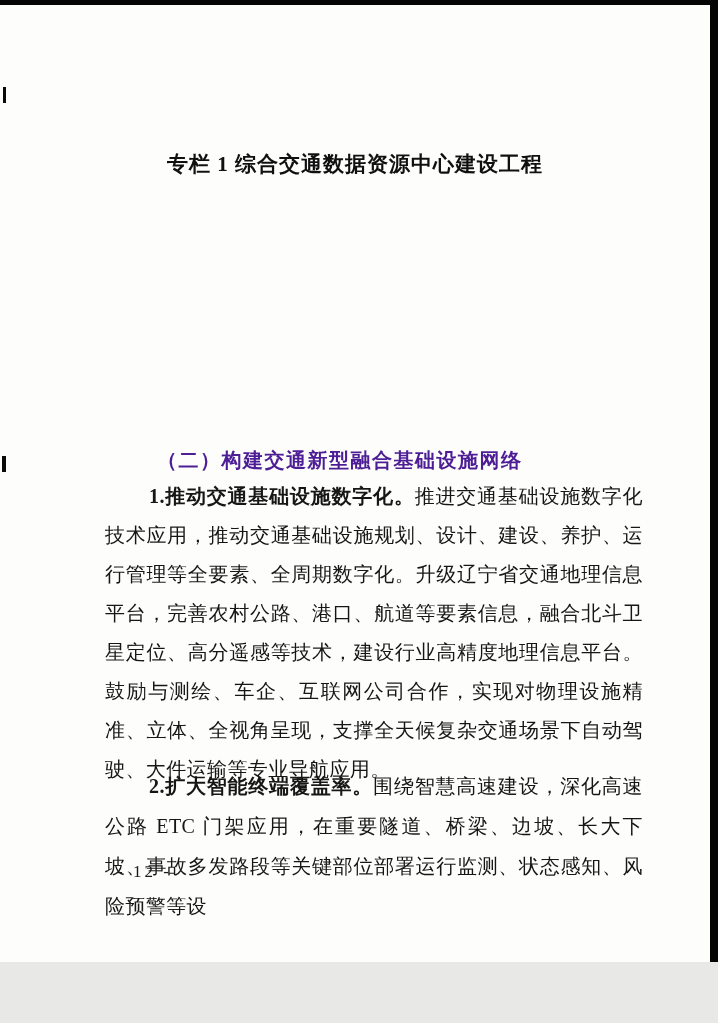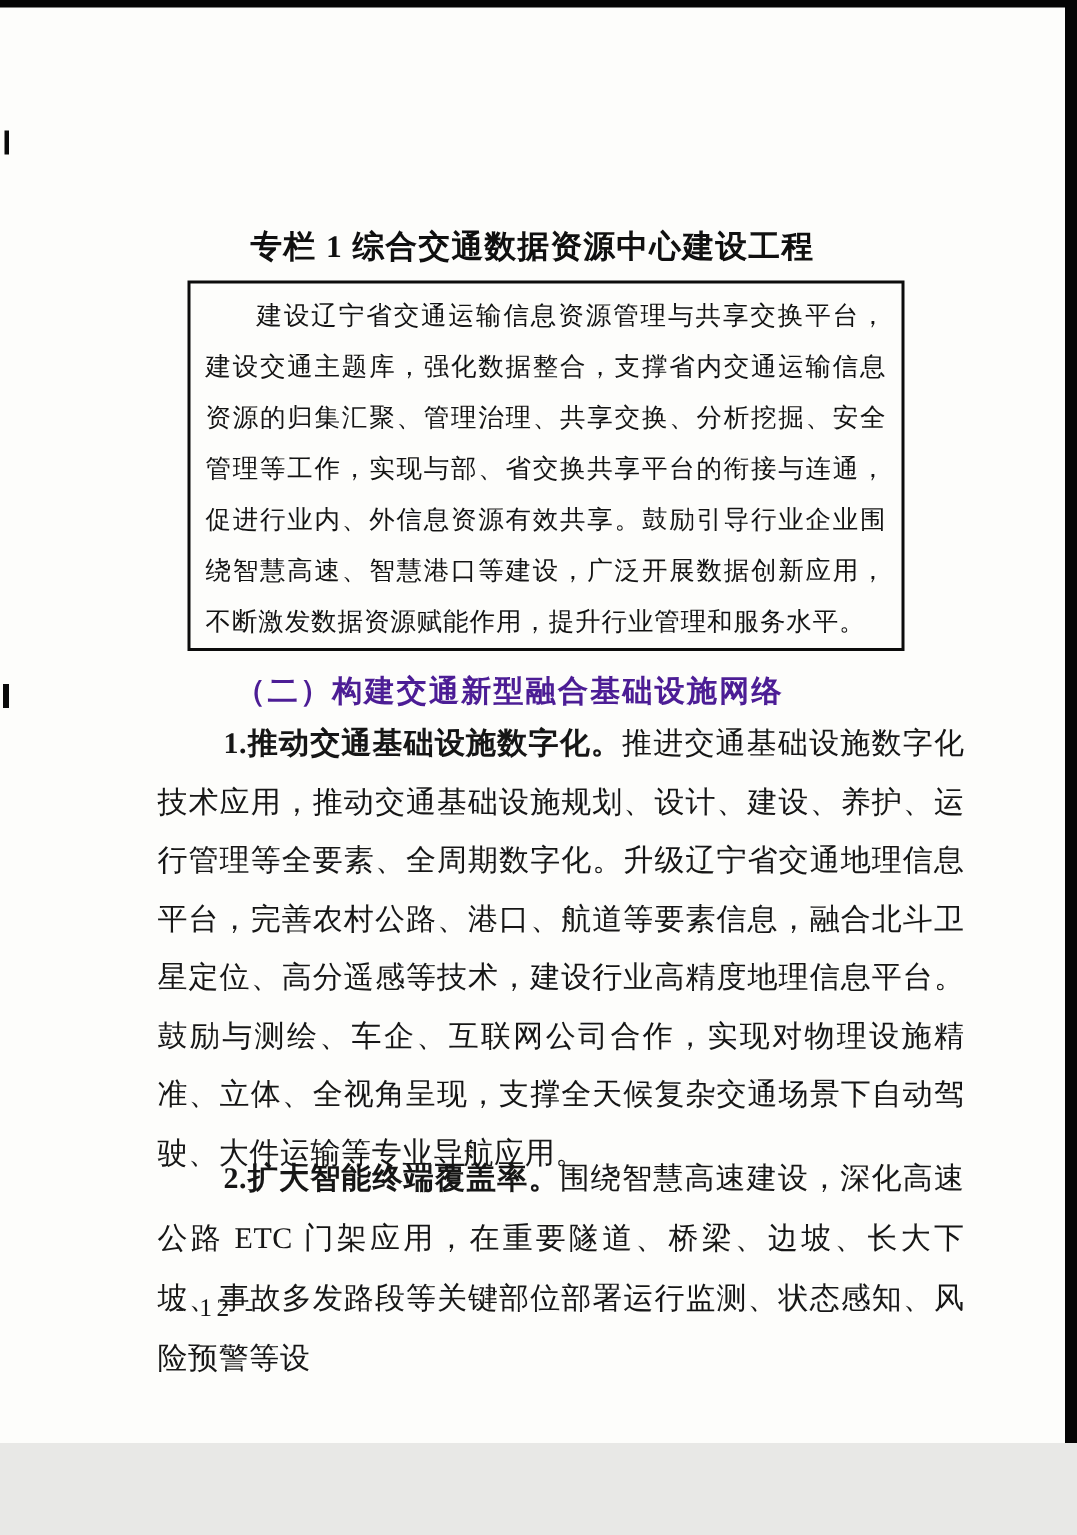--- a/index.html
+++ b/index.html
@@ -88,23 +88,20 @@
 <div class="page">
 
   <div class="scan-bar-top"></div>
   <div class="scan-bar-bottom"></div>
   <div class="scan-bar-right"></div>
   <div class="scan-mark-1"></div>
   <div class="scan-mark-2"></div>
 
   <h2 class="box-heading">专栏 1 综合交通数据资源中心建设工程</h2>
 
-  <div class="info-box">
-    <p class="box-body">建设辽宁省交通运输信息资源管理与共享交换平台，建设交通主题库，强化数据整合，支撑省内交通运输信息资源的归集汇聚、管理治理、共享交换、分析挖掘、安全管理等工作，实现与部、省交换共享平台的衔接与连通，促进行业内、外信息资源有效共享。鼓励引导行业企业围绕智慧高速、智慧港口等建设，广泛开展数据创新应用，不断激发数据资源赋能作用，提升行业管理和服务水平。</p>
-  </div>
 
   <h3 class="section-heading">（二）构建交通新型融合基础设施网络</h3>
 
   <p class="para para-1"><span class="lead">1.推动交通基础设施数字化。</span><span>推进交通基础设施数字化技术应用，推动交通基础设施规划、设计、建设、养护、运行管理等全要素、全周期数字化。升级辽宁省交通地理信息平台，完善农村公路、港口、航道等要素信息，融合北斗卫星定位、高分遥感等技术，建设行业高精度地理信息平台。鼓励与测绘、车企、互联网公司合作，实现对物理设施精准、立体、全视角呈现，支撑全天候复杂交通场景下自动驾驶、大件运输等专业导航应用。</span></p>
 
   <p class="para para-2"><span class="lead">2.扩大智能终端覆盖率。</span><span>围绕智慧高速建设，深化高速公路 ETC 门架应用，在重要隧道、桥梁、边坡、长大下坡、事故多发路段等关键部位部署运行监测、状态感知、风险预警等设</span></p>
 
   <div class="page-number">- 12 -</div>
 
 </div>

